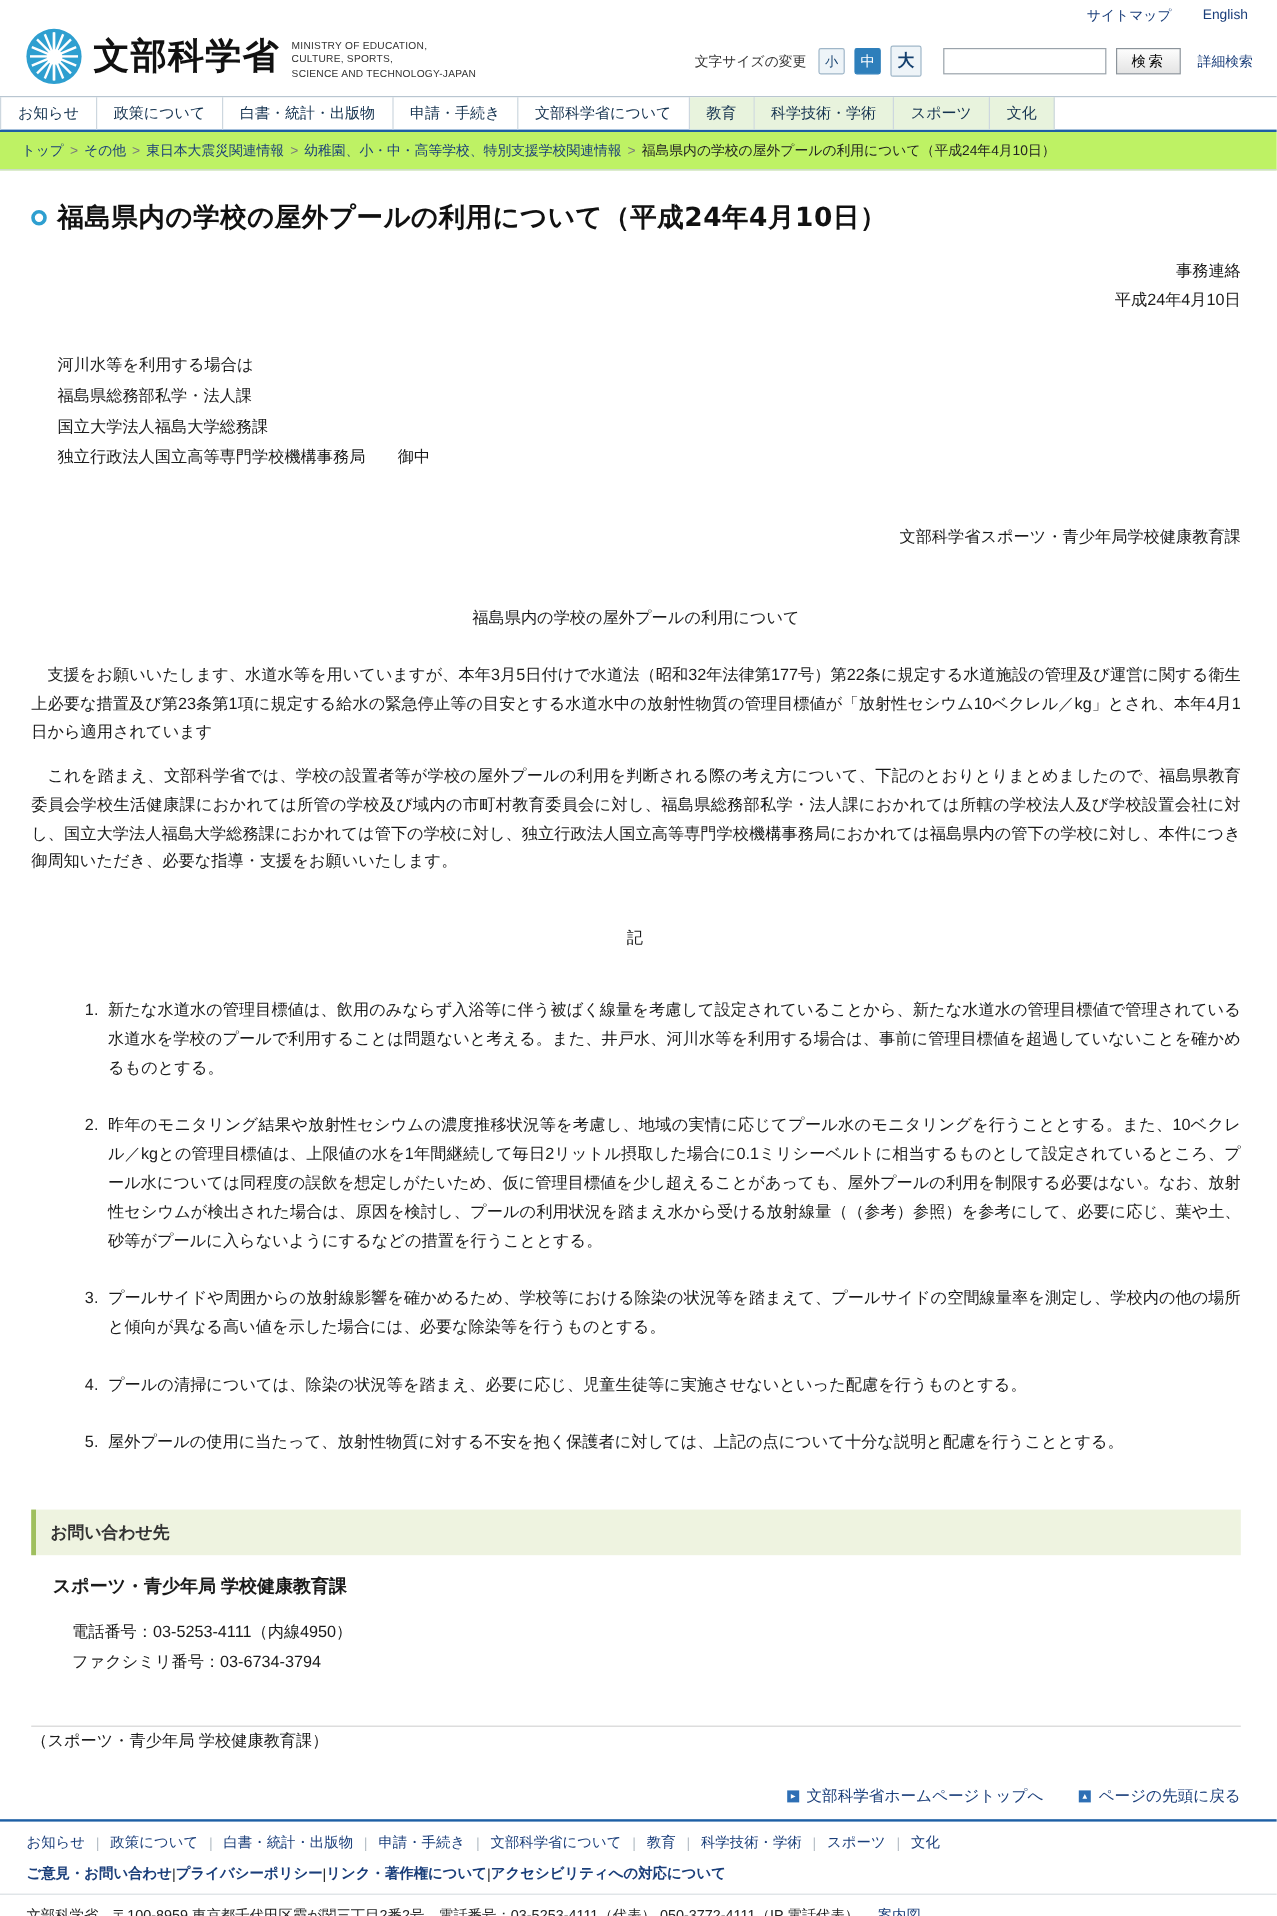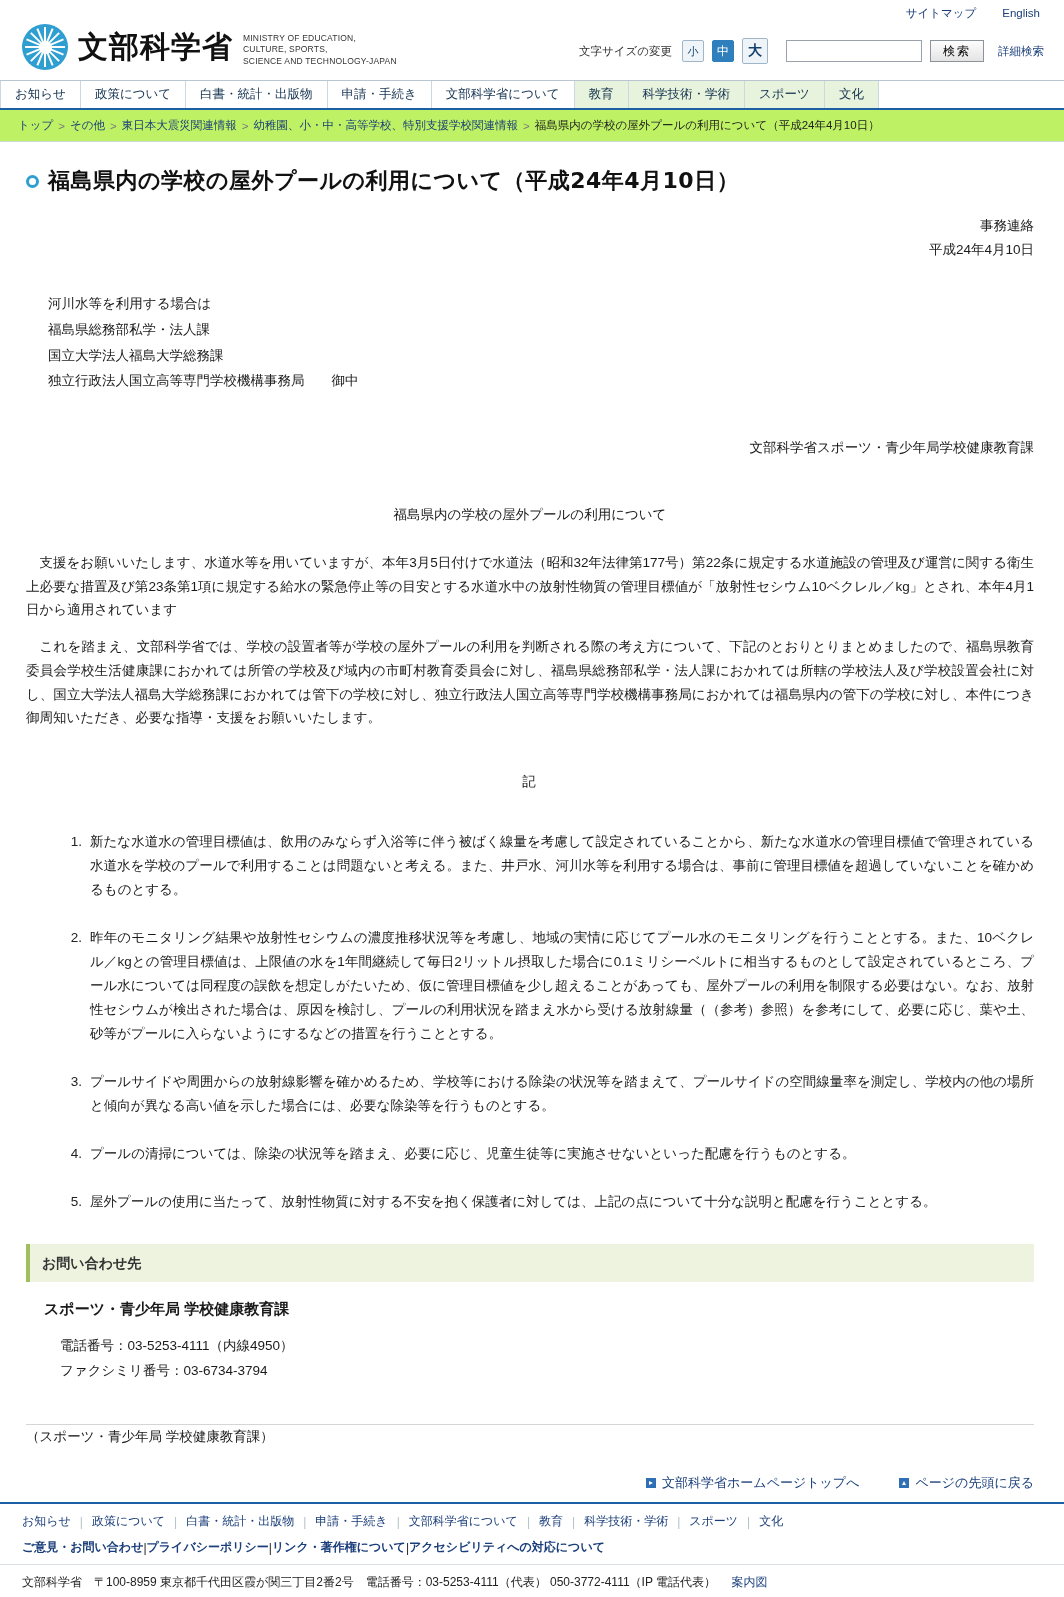--- a/index.html
+++ b/index.html
@@ -208,42 +208,42 @@
     content: counter(itm) ".";
     position: absolute;
     left: 0; top: 0;
     width: 22px;
     text-align: right;
     color: #222;
   }
 
   
   .contact-head {
-    margin-top: 30px;
+    margin-top: 44px;
     background: #eef3e0;
     border-left: 4px solid #9fbf5e;
     font-weight: bold;
     font-size: 14px;
     padding: 7px 12px;
     color: #333;
   }
   .contact-body { padding: 14px 0 0 18px; }
   .contact-dept { font-size: 15px; font-weight: bold; margin-bottom: 10px; }
   .contact-line { margin-left: 16px; line-height: 1.9; font-size: 13.5px; }
   .note-section {
     margin-top: 40px;
     border-top: 1px solid #d5d5d5;
     padding-top: 0;
     font-size: 13.5px;
   }
 
   
   .page-links {
     display: flex; justify-content: flex-end; align-items: center;
-    gap: 40px;
+    gap: 30px;
     margin: 26px 0 10px 0;
     font-size: 13px;
   }
   .page-links a { color: #1a3e7a; text-decoration: none; display: inline-flex; align-items: center; }
   .blue-sq {
     display: inline-block;
     width: 10px; height: 10px;
     background: #2e6fb5;
     margin-right: 6px;
     position: relative;

